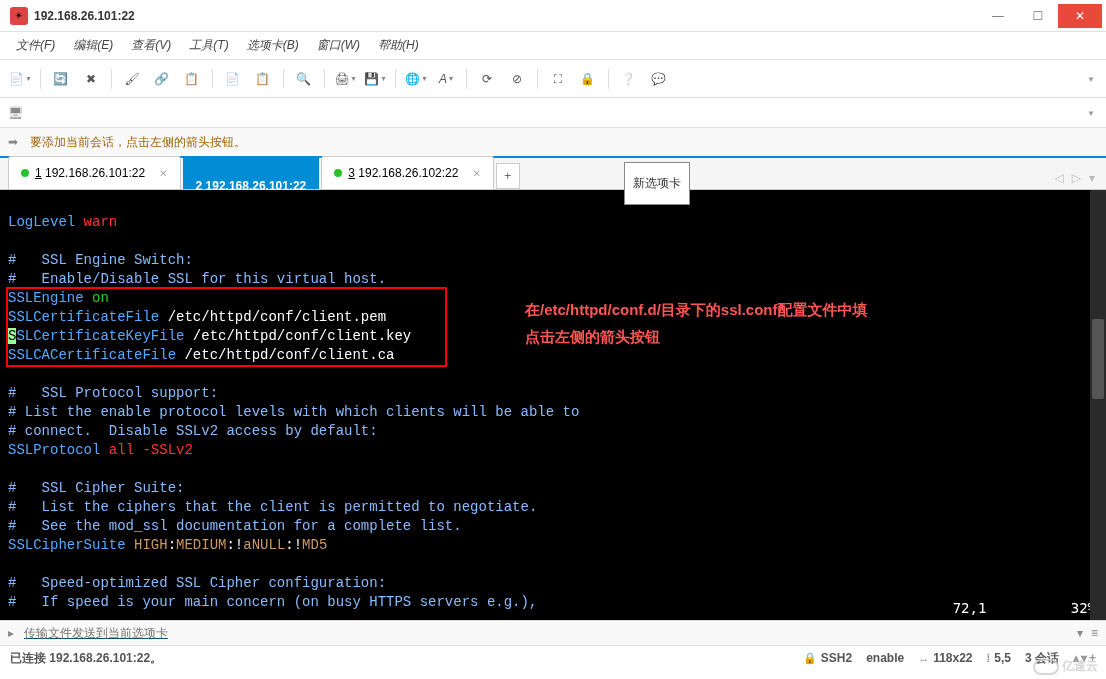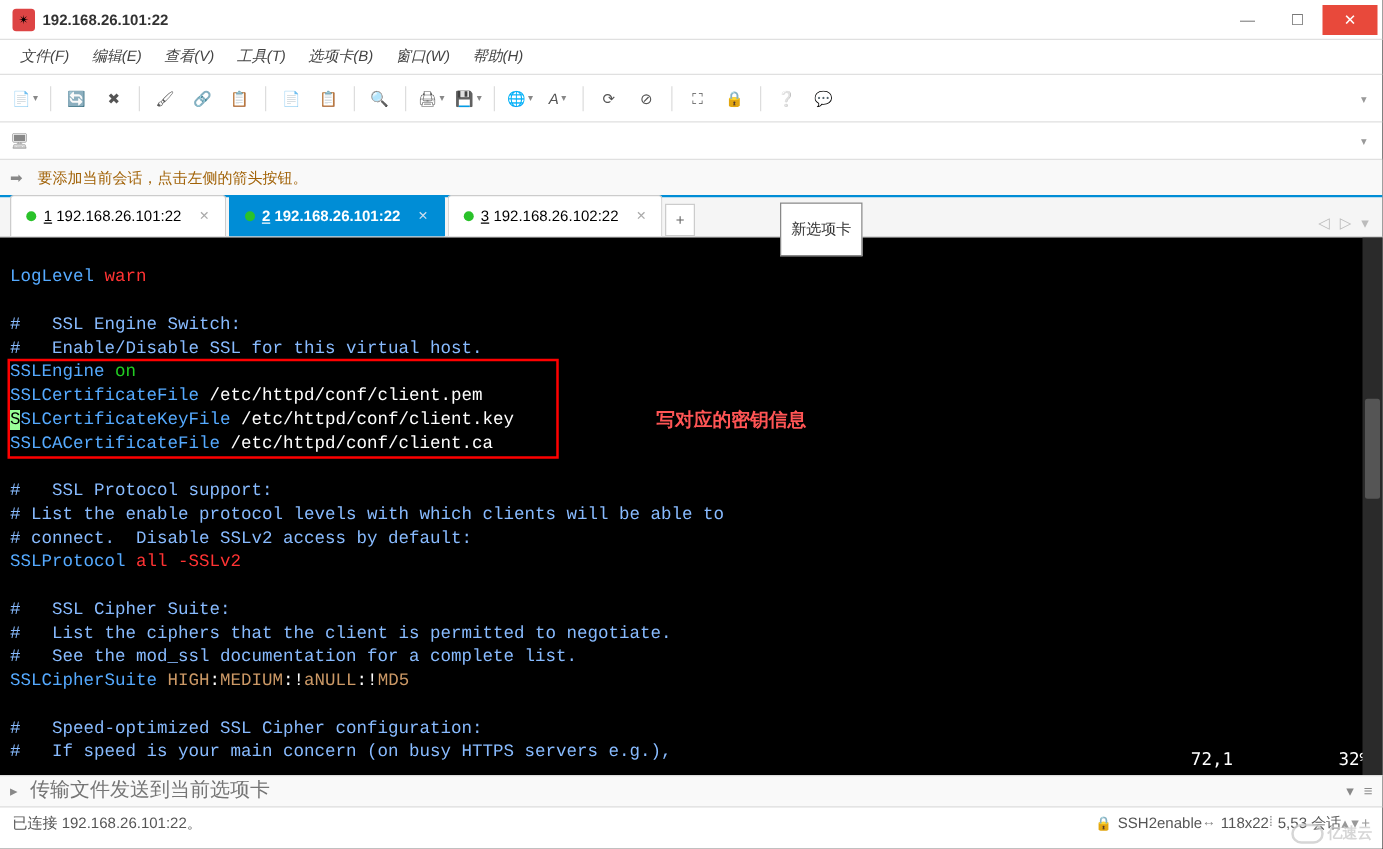--- a/index.html
+++ b/index.html
@@ -22,43 +22,43 @@
 .addressbar .addr-icon { width: 18px; color: #888; }
 .addressbar .addr-text { color: #666; flex: 1; }
 .hintbar { height: 30px; display: flex; align-items: center; padding: 0 8px; border-bottom: 2px solid #008dd6; background: #f9f9f9; }
 .hintbar .hint-icon { width: 18px; color: #888; margin-right: 4px; }
 .hintbar .hint-text { color: #a16207; }
 .tabbar { height: 32px; background: #f5f5f5; display: flex; align-items: flex-end; border-bottom: 1px solid #ccc; padding: 0 8px; position: relative; }
 .tabbar .tab { height: 28px; padding: 16px 12px; display: flex; align-items: center; gap: 6px; background: #fff; border: 1px solid #ccc; border-bottom: none; margin-right: 2px; border-radius: 3px 3px 0 0; position: relative; cursor: pointer;}
 .tabbar .tab .dot { width: 8px; height: 8px; background: #2ac22a; border-radius: 50%; }
 .tabbar .tab .tab-close { color: #aaa; font-size: 10px; margin-left: 8px; }
 .tabbar .tab .tab-label u { text-decoration: underline; }
-.tabbar .tab.active { background: #008dd6; color: #fff; border-color: #008dd6; }
+.tabbar .tab.active { background: #008dd6; color: #fff; border-color: #008dd6; flex-direction: column; }
 .tabbar .tab.active .tab-close { color: #cde; }
 .tabbar .tab.active .dot { background: #2ac22a; }
 .tabbar .new-tab { width: 24px; height: 26px; border: 1px solid #ccc; display: flex; align-items: center; justify-content: center; color: #666; cursor: pointer; background: #fff;}
 .tabbar .nav-arrows { margin-left: auto; display: flex; gap: 2px; color: #bbb; align-items: center; padding-bottom: 4px;}
 .tabbar .nav-arrows span {cursor: pointer; padding: 0 3px;}
 .tooltip { position: absolute; background: #fff; border: 1px solid #888; padding: 12px 8px; font-size: 12px; color: #333; top: 4px; left: 624px; z-index: 10; }
 .terminal { background: #000; color: #fff; font-family: "Consolas", "Courier New", monospace; font-size: 14px; line-height: 19px; padding: 4px 8px; height: 430px; position: relative; white-space: pre; overflow: hidden;}
 .t-cyan { color: #5af; }
 .t-blue { color: #8bf; }
 .t-green { color: #2c2; }
 .t-red { color: #f33; }
 .t-brown { color: #c96; }
 .t-white { color: #fff; }
 .redbox { outline: 2px solid #f00; display: inline-block; }
 .cursor-block { background: #9f9; color: #000; }
 .annotation { position: absolute; color: #f55; font-family: "Microsoft YaHei", sans-serif; font-size: 15px; font-weight: bold; line-height: 1.8; }
 .annot1 { top: 106px; left: 525px; }
 .term-status { position: absolute; bottom: 2px; right: 10px; color: #fff; font-family: Consolas, monospace; }
 .inputbar { height: 26px; display: flex; align-items: center; border-top: 1px solid #ddd; border-bottom: 1px solid #ddd; padding: 0 4px; background: #f9f9f9; }
-.inputbar input { flex: 1; border: none; background: transparent; padding: 0 6px; color: #737373; font-size: 16px;}
+.inputbar input { flex: 1; border: none; background: transparent; padding: 0 6px; color: #0c4a6e; font-size: 12px; text-decoration: underline;}
 .inputbar .ib-icon { color: #888; padding: 0 4px; cursor: pointer;}
-.statusbar { height: 24px; display: flex; align-items: center; padding: 0 10px; font-size: 12px; color: #555; }
+.statusbar { height: 24px; display: flex; align-items: center; padding: 0 10px; font-size: 12px; color: #555; gap: 14px; font-weight: bold;}
 .statusbar .s-left { flex: 1; }
 .statusbar .s-item { display: flex; align-items: center; gap: 4px; }
 .statusbar .s-icon { color: #888; font-size: 11px;}
 .statusbar .s-arrows { display: flex; gap: 2px; }
 .statusbar .s-arrows span { cursor: pointer; color: #999;}
 .overlay-logo { position: absolute; right: 8px; bottom: 4px; color: #ccc; font-size: 12px; font-weight: bold; opacity: 0.8; display: flex; align-items: center; gap: 3px;}
 .overlay-logo .cloud { width: 26px; height: 16px; border: 2px solid #ccc; border-radius: 10px; position: relative;}
 .scroll-y { position:absolute; right:0; top:0; width:16px; height:100%; background:#2a2a2a;}
 .scroll-y .thumb { position:absolute; top:30%; left:2px; width:12px; height:80px; background:#555; border-radius:2px;}
 </style>
@@ -170,21 +170,21 @@
 <span class="t-cyan">SSLProtocol</span><span class="t-red"> all -SSLv2</span>
 
 <span class="t-blue">#   SSL Cipher Suite:</span>
 <span class="t-blue">#   List the ciphers that the client is permitted to negotiate.</span>
 <span class="t-blue">#   See the mod_ssl documentation for a complete list.</span>
 <span class="t-cyan">SSLCipherSuite</span><span class="t-brown"> HIGH</span><span class="t-white">:</span><span class="t-brown">MEDIUM</span><span class="t-white">:!</span><span class="t-brown">aNULL</span><span class="t-white">:!</span><span class="t-brown">MD5</span>
 
 <span class="t-blue">#   Speed-optimized SSL Cipher configuration:</span>
 <span class="t-blue">#   If speed is your main concern (on busy HTTPS servers e.g.),</span>
 <div class="term-status"><span>72,1</span>          <span>32%</span></div>
-<div class="annotation annot1"><br><span>写对应的密钥信息</span></div>
+<div class="annotation annot1"><span>在/etc/httpd/conf.d/目录下的ssl.conf配置文件中填</span><br><span>点击左侧的箭头按钮</span></div>
 
 <div class="scroll-y"><div class="thumb"></div></div>
 </div>
 
 <div class="inputbar">
   <span class="ib-icon">▸</span>
   <input placeholder="传输文件发送到当前选项卡" style="">
   <span class="ib-icon">▾</span>
   <span class="ib-icon">≡</span>
 </div>

